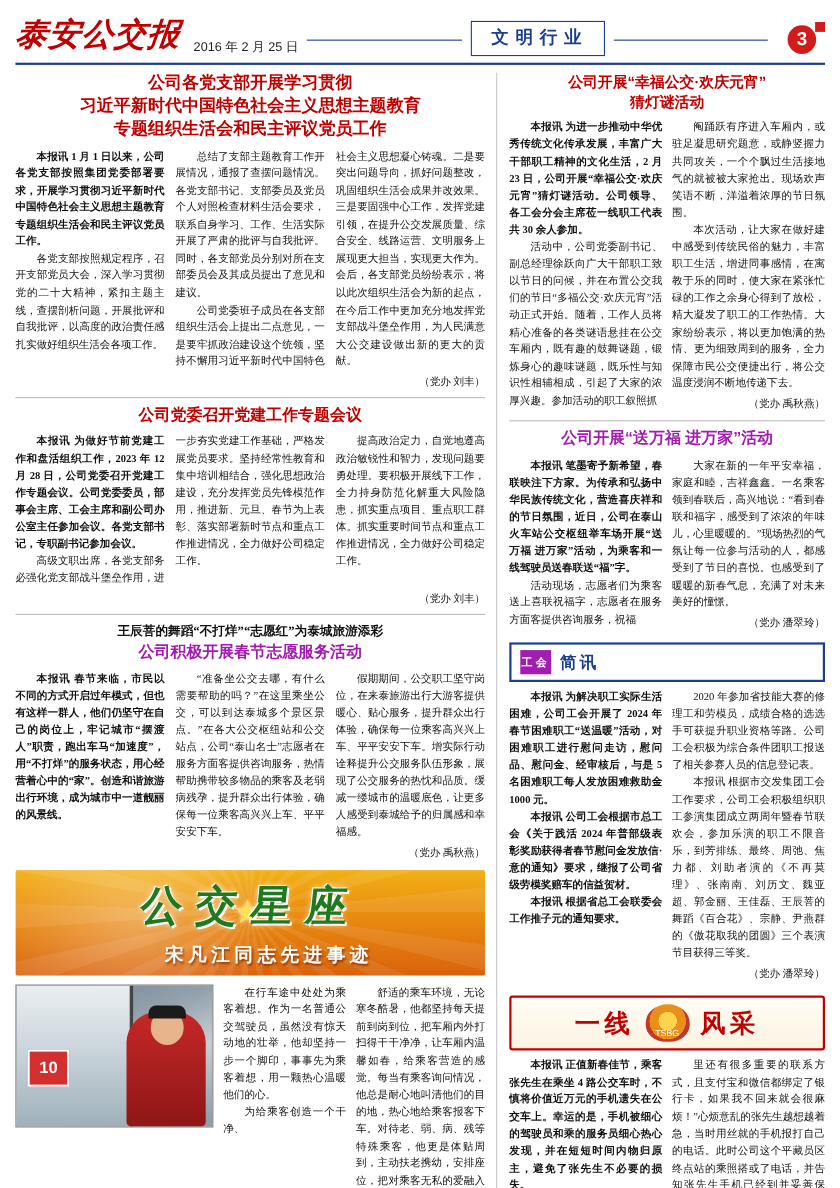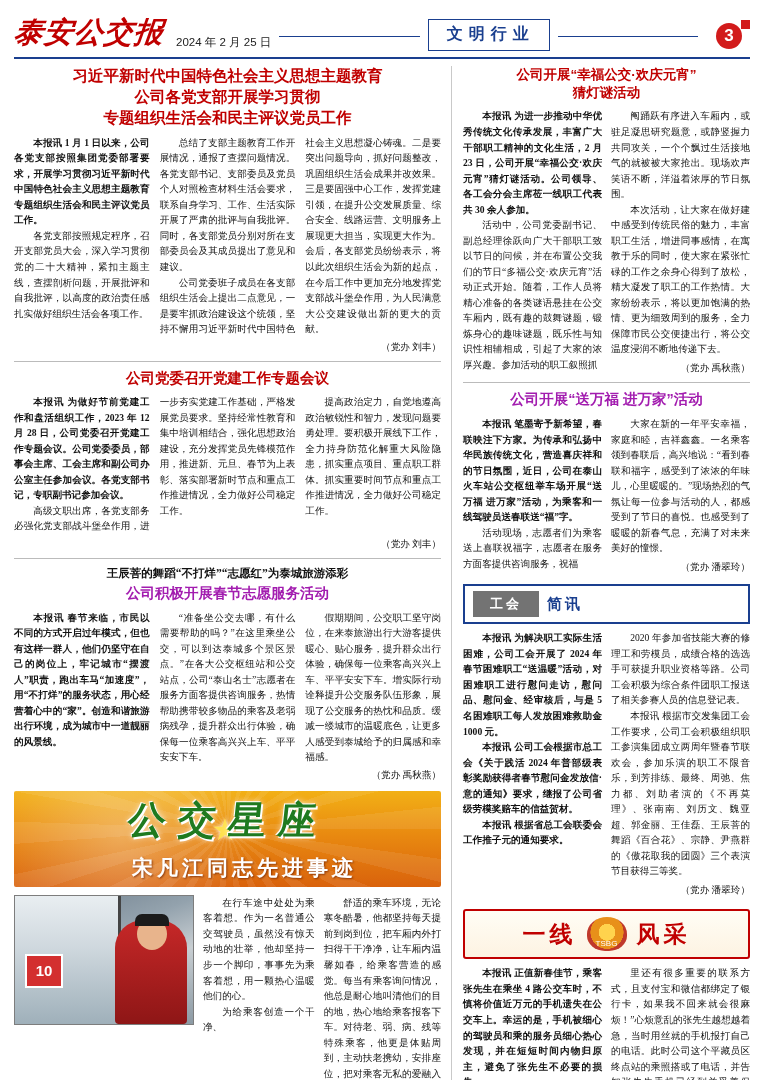--- a/index.html
+++ b/index.html
@@ -211,21 +211,21 @@
     color: #ffe14d;
     font-size: 30px;
     line-height: 1;
     text-shadow: 0 0 4px #fff;
   }
   .banner-sub {
     position: relative;
     margin-top: 8px;
     font-family: "Liberation Sans", sans-serif;
     font-weight: bold;
-    font-size: 21px;
+    font-size: 17px;
     letter-spacing: 4px;
     color: #ffffff;
     text-shadow: 1px 1px 2px rgba(120,40,0,.8);
     white-space: nowrap;
     margin-left: 34px;
   }
 
   
   .photo-wrap { margin-top: 8px; }
   .photo {
@@ -271,27 +271,27 @@
   
   .box-head {
     display: flex;
     align-items: center;
     gap: 8px;
     border: 2px solid #1a3f8f;
     padding: 5px 8px;
     margin-top: 10px;
   }
   .box-head .tag {
-    background: #737373;
+    background: #a21caf;
     color: #fff;
     font-family: "Liberation Sans", sans-serif;
     font-weight: bold;
-    font-size: 13px;
+    font-size: 10px;
     letter-spacing: 3px;
-    padding: 4px 17px;
+    padding: 4px 1px;
     white-space: nowrap;
   }
   .box-head .tag2 {
     color: #1a3f8f;
     font-family: "Liberation Sans", sans-serif;
     font-weight: bold;
     font-size: 15px;
     letter-spacing: 3px;
     white-space: nowrap;
   }
@@ -335,37 +335,37 @@
   .two-sub .c { width: 50%; font-size: 9.6px; line-height:1.62; text-align: justify; }
   .two-sub p { margin: 0; text-indent: 2em; }
 </style>
 </head>
 <body>
 
 <div class="page">
 
   <div class="masthead">
     <div class="logo">泰安公交报</div>
-    <div class="mast-date">2024 年 2 月 25 日</div>
+    <div class="mast-date">2016 年 2 月 25 日</div>
     <div class="mast-rule"></div>
     <div class="mast-box">文明行业</div>
     <div class="mast-rule"></div>
     <div class="pagenum">
       <div class="sq"></div>
       <div class="circ">3</div>
     </div>
   </div>
   <div class="mast-hr"></div>
 
   <div class="cols">
 
     <div class="col col-left">
 
+      <div class="hl-red h-a">公司各党支部开展学习贯彻</div>
       <div class="hl-red h-a">习近平新时代中国特色社会主义思想主题教育</div>
-      <div class="hl-red h-a">公司各党支部开展学习贯彻</div>
       <div class="hl-red h-a">专题组织生活会和民主评议党员工作</div>
 
       <div class="body3">
         <p class="lead">本报讯 1 月 1 日以来，公司各党支部按照集团党委部署要求，开展学习贯彻习近平新时代中国特色社会主义思想主题教育专题组织生活会和民主评议党员工作。</p>
         <p>各党支部按照规定程序，召开支部党员大会，深入学习贯彻党的二十大精神，紧扣主题主线，查摆剖析问题，开展批评和自我批评，以高度的政治责任感扎实做好组织生活会各项工作。</p>
         <p>总结了支部主题教育工作开展情况，通报了查摆问题情况。各党支部书记、支部委员及党员个人对照检查材料生活会要求，联系自身学习、工作、生活实际开展了严肃的批评与自我批评。同时，各支部党员分别对所在支部委员会及其成员提出了意见和建议。</p>
         <p>公司党委班子成员在各支部组织生活会上提出二点意见，一是要牢抓政治建设这个统领，坚持不懈用习近平新时代中国特色社会主义思想凝心铸魂。二是要突出问题导向，抓好问题整改，巩固组织生活会成果并改效果。三是要固强中心工作，发挥党建引领，在提升公交发展质量、综合安全、线路运营、文明服务上展现更大担当，实现更大作为。会后，各支部党员纷纷表示，将以此次组织生活会为新的起点，在今后工作中更加充分地发挥党支部战斗堡垒作用，为人民满意大公交建设做出新的更大的贡献。</p>
       </div>
       <div class="byline">（党办 刘丰）</div>
 

